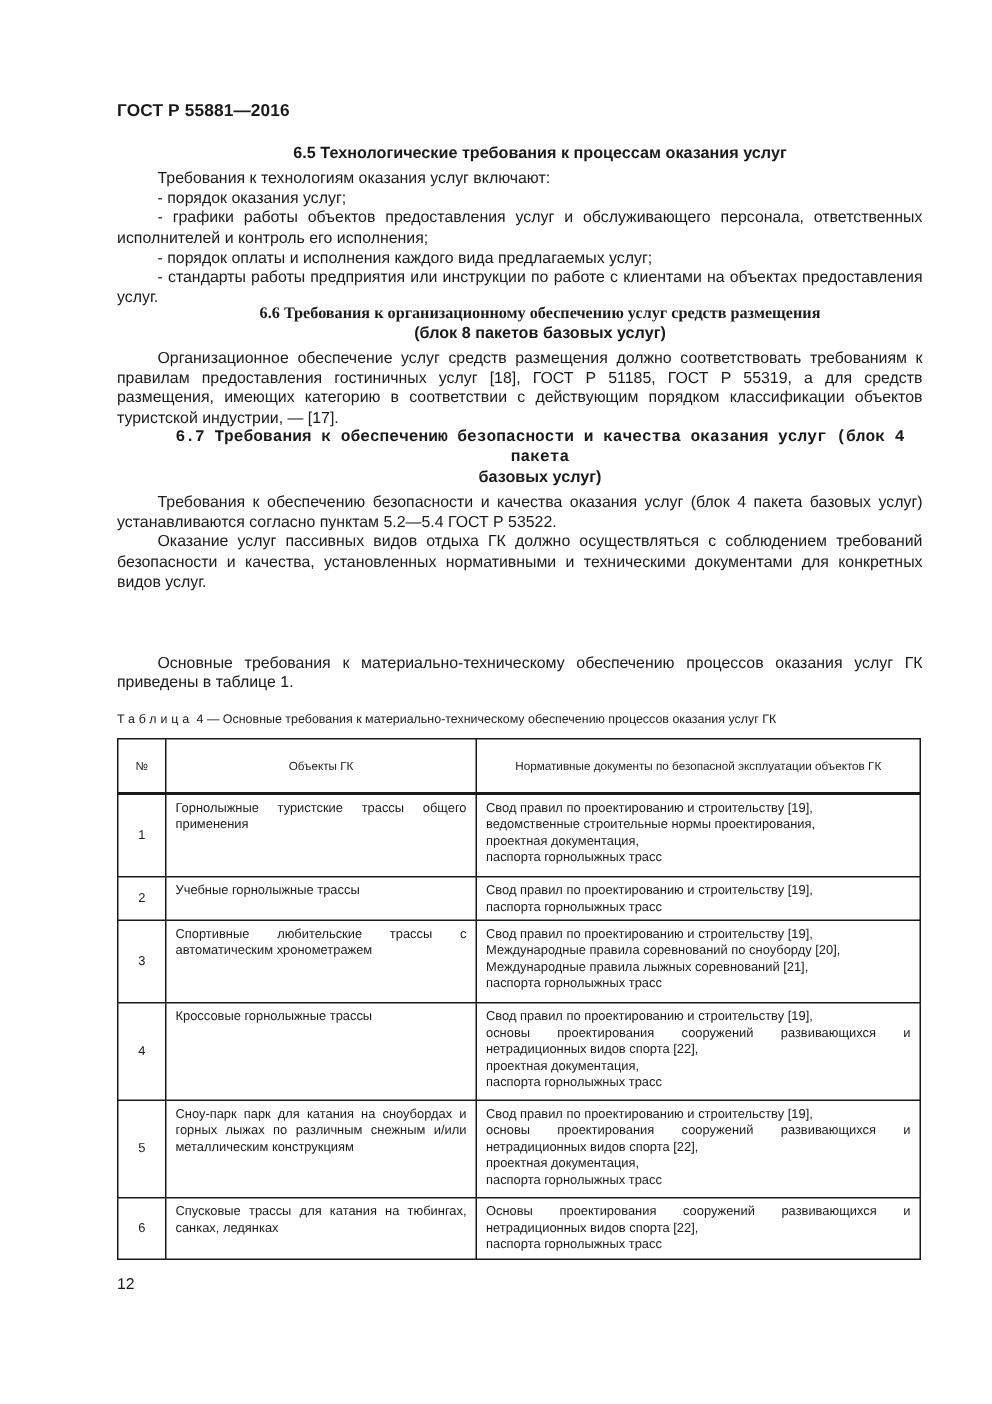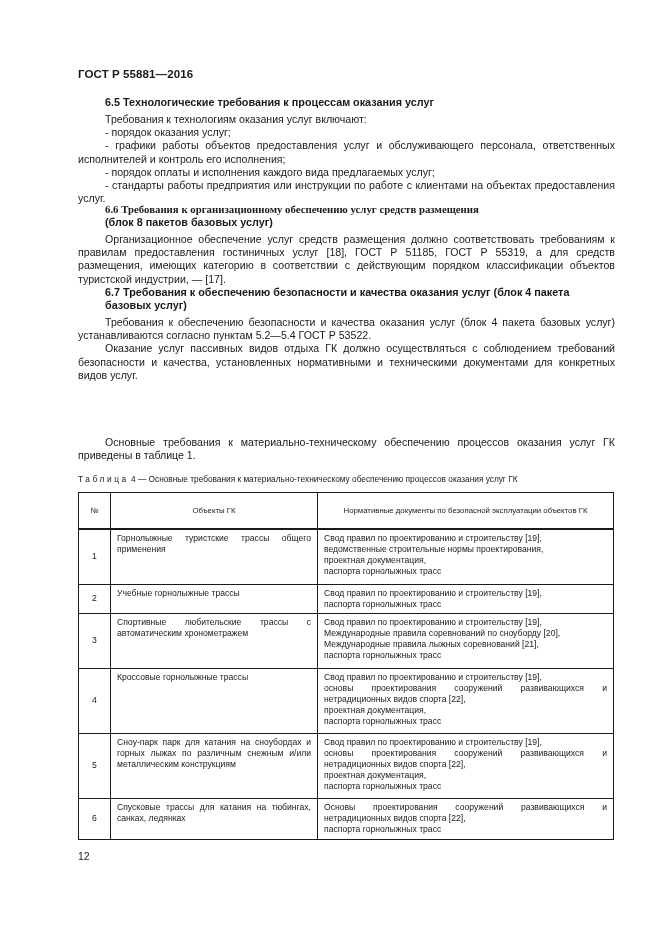--- a/index.html
+++ b/index.html
@@ -3,21 +3,21 @@
 <meta charset="utf-8">
 <style>
   html, body { margin: 0; padding: 0; background: #ffffff; }
   body { width: 661px; height: 936px; position: relative; overflow: hidden;
          font-family: "Liberation Sans", sans-serif; color: #1a1a1a; }
   .page { position: absolute; left: 0; top: 0; width: 563px; height: 936px; }
   .hdr { position: absolute; left: 78px; top: 68px; font-weight: bold; font-size: 11.5px; letter-spacing: 0.1px; }
   .block { position: absolute; left: 78px; width: 537px; font-size: 10.6px; line-height: 13.2px; }
   .p { margin: 0; text-align: justify; }
   .ind { text-indent: 27px; }
-  .h2 { font-weight: bold; margin: 0 0 4px 0; padding-left: 27px; font-size: 10.8px; line-height: 13px; }
+  .h2 { font-weight: bold; margin: 0 0 4px 0; padding-left: 27px; font-size: 10.8px; line-height: 13px; text-align: center; }
   .h1 { position: absolute; left: 105px; top: 394px; width: 500px; font-weight: bold; font-size: 14.2px; line-height: 18px; }
   .caption { position: absolute; left: 78px; top: 474px; font-size: 8.3px; white-space: nowrap; }
   .caption .sp { letter-spacing: 2.6px; }
   table { position: absolute; left: 78px; top: 492px; width: 536px; border-collapse: collapse; font-size: 8.6px; line-height: 11px; }
   td, th { border: 1px solid #1a1a1a; vertical-align: top; padding: 3px 6px; font-weight: normal; }
   th { vertical-align: middle; text-align: center; font-size: 7.8px; height: 29px; }
   thead tr { border-bottom: 2.5px solid #1a1a1a; }
   td.num { text-align: center; vertical-align: middle; width: 31px; padding: 0; }
   td.obj { width: 194px; text-align: justify; }
   td.doc { text-align: justify; }
@@ -38,21 +38,21 @@
     <p class="p ind">- стандарты работы предприятия или инструкции по работе с клиентами на объектах предоставления услуг.</p>
   </div>
 
   <div class="block" style="top:203px;">
     <p class="h2" style="margin:0;font-family:Liberation Serif, serif;">6.6  Требования к организационному обеспечению услуг средств размещения</p>
     <p class="h2">(блок  8 пакетов базовых услуг)</p>
     <p class="p ind">Организационное обеспечение услуг средств размещения должно соответствовать требованиям к правилам предоставления гостиничных услуг [18], ГОСТ Р 51185, ГОСТ Р 55319, а для средств размещения, имеющих категорию в соответствии с действующим порядком классификации объектов туристской индустрии, — [17].</p>
   </div>
 
   <div class="block" style="top:286px;">
-    <p class="h2" style="margin:0;">6.7  Требования к обеспечению безопасности и качества оказания услуг (блок 4 пакета</p>
+    <p class="h2" style="margin:0;font-family:Liberation Mono, monospace;">6.7  Требования к обеспечению безопасности и качества оказания услуг (блок 4 пакета</p>
     <p class="h2">базовых услуг)</p>
     <p class="p ind">Требования к обеспечению безопасности и качества оказания услуг (блок 4 пакета базовых услуг) устанавливаются согласно пунктам 5.2—5.4 ГОСТ Р 53522.</p>
     <p class="p ind">Оказание услуг пассивных видов отдыха ГК должно осуществляться с соблюдением требований безопасности и качества, установленных нормативными и техническими документами для конкретных видов услуг.</p>
   </div>
 
 
   <div class="block" style="top:436px;">
     <p class="p ind">Основные требования к материально-техническому обеспечению процессов оказания услуг ГК приведены в таблице 1.</p>
   </div>
 

